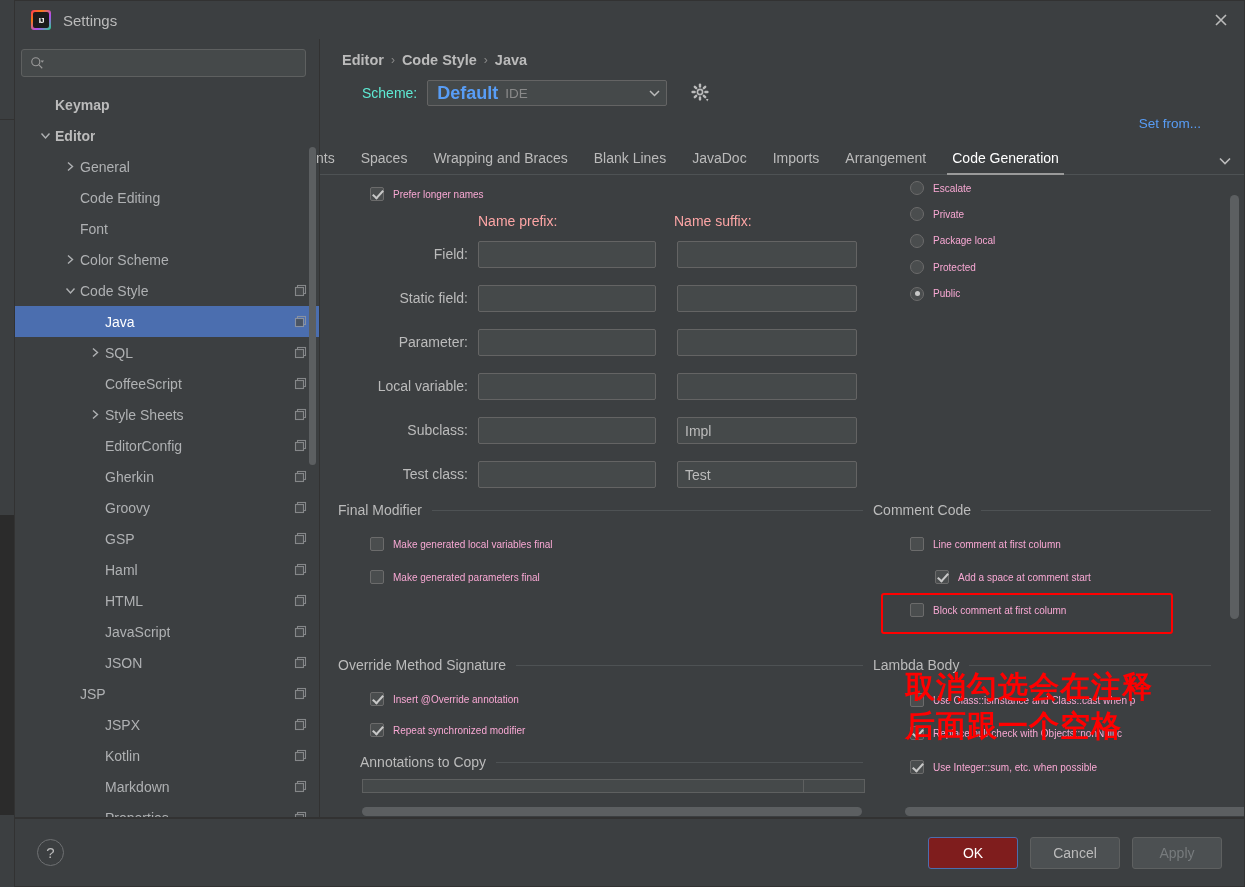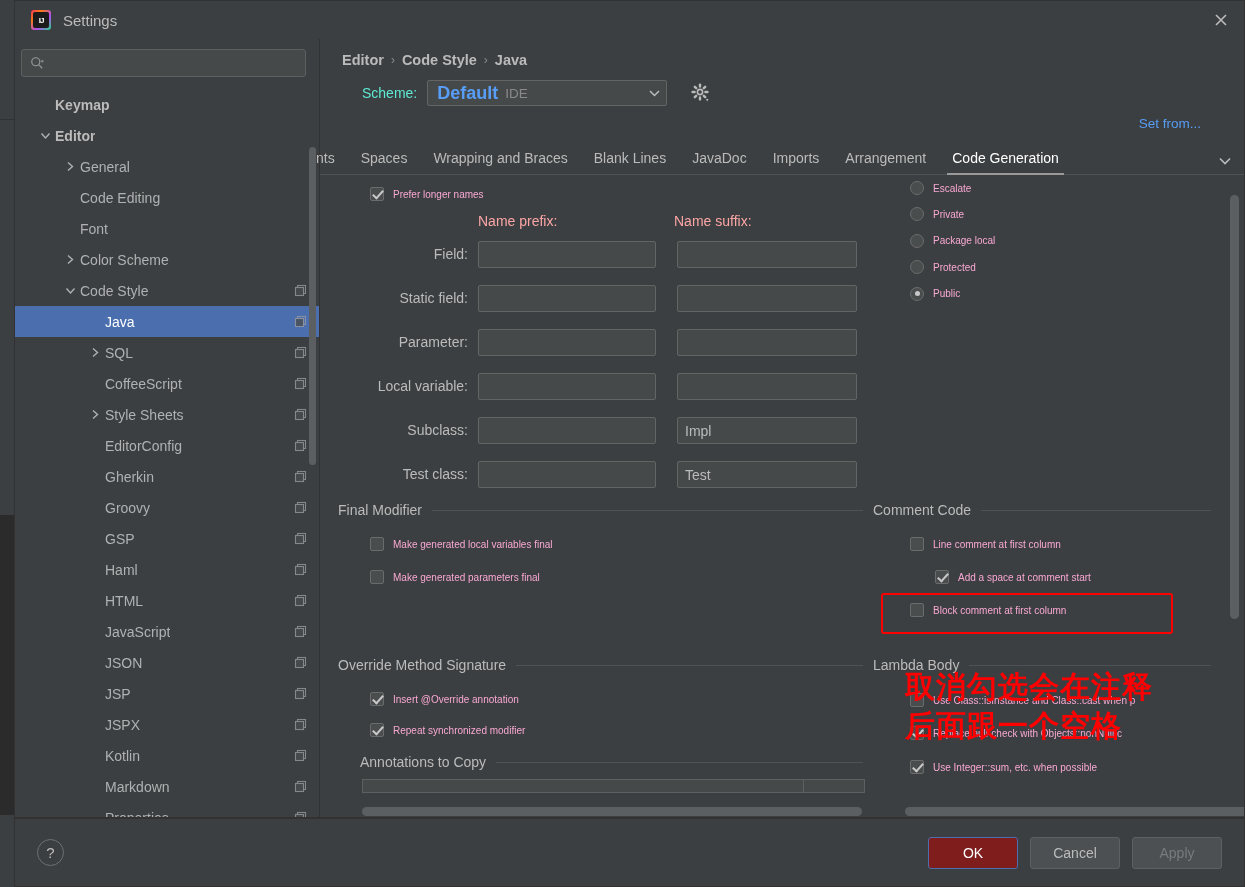--- a/index.html
+++ b/index.html
@@ -409,21 +409,21 @@
                 </svg></span>
             </div>
             <div class="tree-item" style="padding-left: 74px;">
               <span class="tree-arrow hidden"></span>
               <span class="tree-label">JSON</span>
               <span class="copy-badge"><svg viewBox="0 0 13 13" width="13" height="13">
                   <rect x="3.5" y="1.5" width="8" height="8" fill="none" stroke="#9a9c9e" stroke-width="1.1"></rect>
                   <rect x="1.5" y="3.5" width="8" height="8" fill="#4a4d4e" stroke="#9a9c9e" stroke-width="1.1"></rect>
                 </svg></span>
             </div>
-            <div class="tree-item" style="padding-left: 74px;">
+            <div class="tree-item" style="padding-left: 49px;">
               <span class="tree-arrow hidden"></span>
               <span class="tree-label">JSP</span>
               <span class="copy-badge"><svg viewBox="0 0 13 13" width="13" height="13">
                   <rect x="3.5" y="1.5" width="8" height="8" fill="none" stroke="#9a9c9e" stroke-width="1.1"></rect>
                   <rect x="1.5" y="3.5" width="8" height="8" fill="#4a4d4e" stroke="#9a9c9e" stroke-width="1.1"></rect>
                 </svg></span>
             </div>
             <div class="tree-item" style="padding-left: 74px;">
               <span class="tree-arrow hidden"></span>
               <span class="tree-label">JSPX</span>

